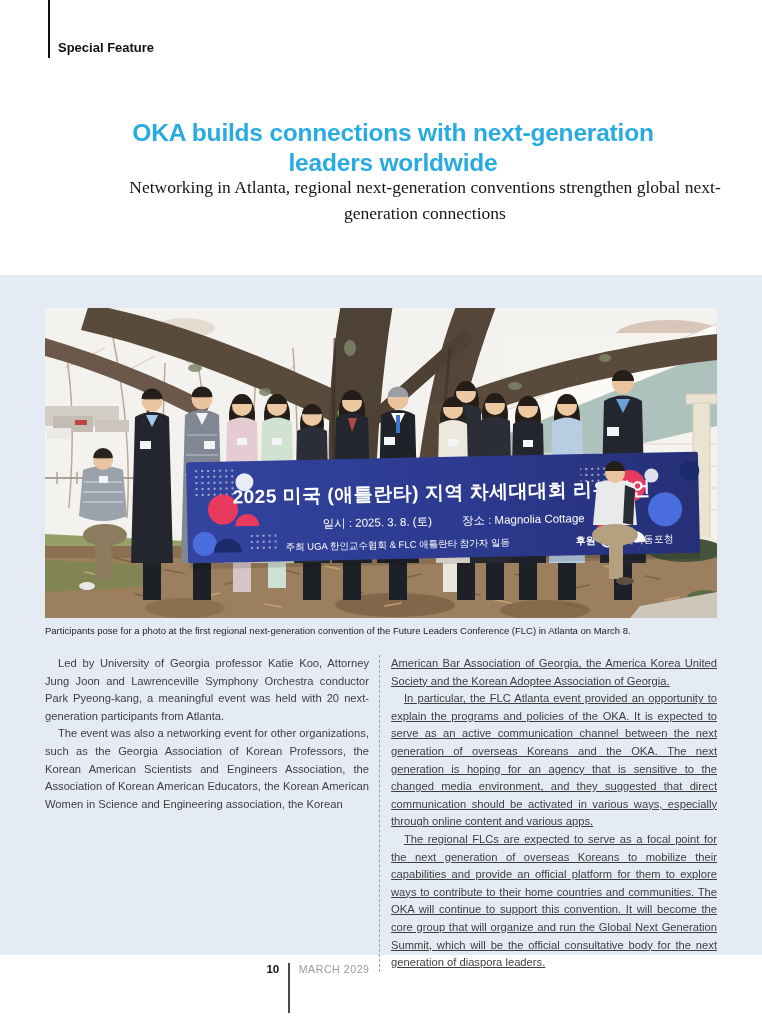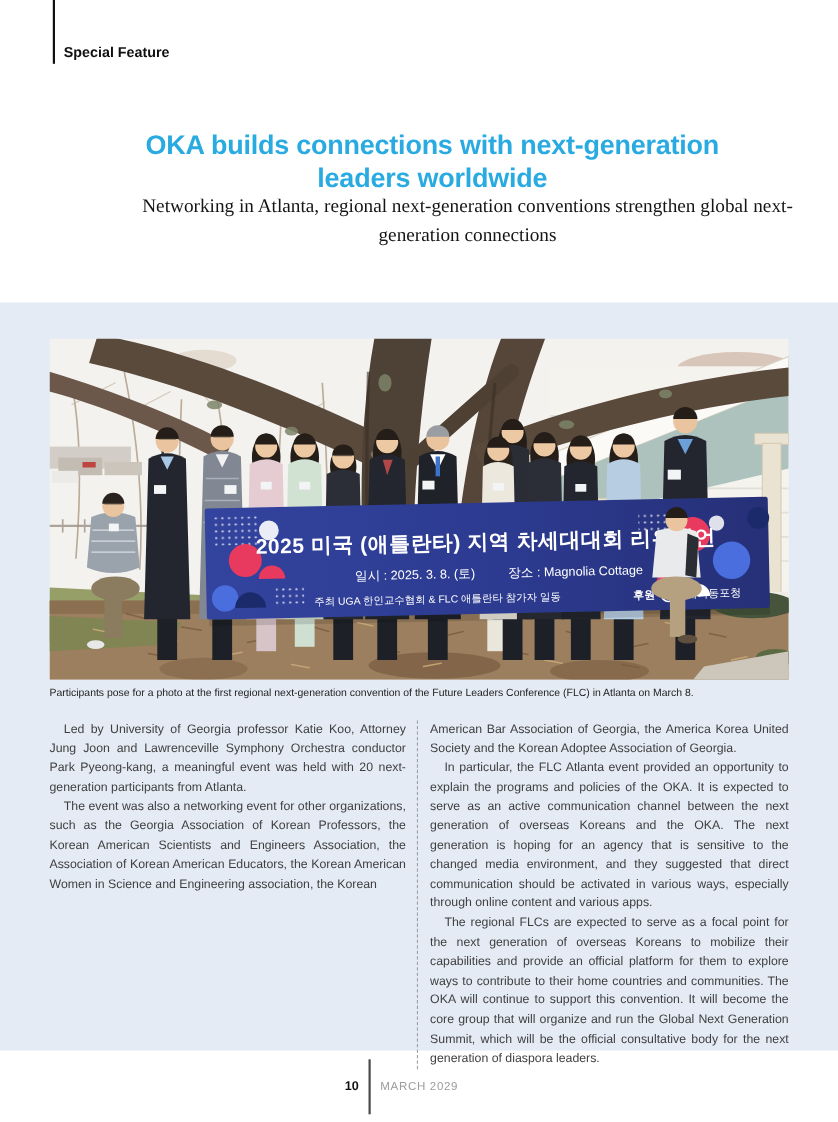--- a/index.html
+++ b/index.html
@@ -21,24 +21,24 @@
     text-align:center; font-family:"Liberation Serif", serif;
     font-size:17.5px; line-height:26px; color:#151515;margin-left:44px;
   }
   .feature-panel { position:absolute; top:275px; left:0; width:762px; height:680px; background:var(--panel-bg,#e4ebf5); }
   .photo { position:absolute; top:33px; left:45px; width:672px; height:310px; display:block; }
   .caption { position:absolute; top:350px; left:45px; width:672px; font-size:9.5px; color:#1c1c1c; }
   .article { position:absolute; top:380px; left:45px; width:672px; display:flex; align-items:stretch; }
   .col { font-size:11.2px; line-height:17.6px; color:#3e3e3e; text-align:justify; }
   .col-left { width:324px; padding-right:10px; }
   .col-divider { width:0; border-left:1px dashed #9aa0a8; }
-  .col-right { flex:1; padding-left:11px; }
+  .col-right { flex:1; padding-left:11px;text-decoration:underline; }
   .col p { margin:0; text-indent:13px; }
   .col p.cont { text-indent:0; }
-  .footer { position:absolute; top:962px; left:0; width:636px; display:flex; justify-content:center; align-items:center; gap:9px;margin-left:47px; }
+  .footer { position:absolute; top:962px; left:0; width:636px; display:flex; justify-content:center; align-items:flex-start; gap:9px; }
   .page-num { font-size:11.5px; font-weight:bold; color:#111; line-height:14px; }
   .footer-rule { width:1.5px; height:50px; background:#4a4a4a; margin-top:1px; }
   .issue { font-size:10.5px; color:#9b9b9b; letter-spacing:0.6px; line-height:14px; }
   svg text { font-family:"Liberation Sans", sans-serif; }
 </style>
 </head>
 <body>
 
 <div class="kicker-rule"></div>
 <div class="kicker">Special Feature</div>

